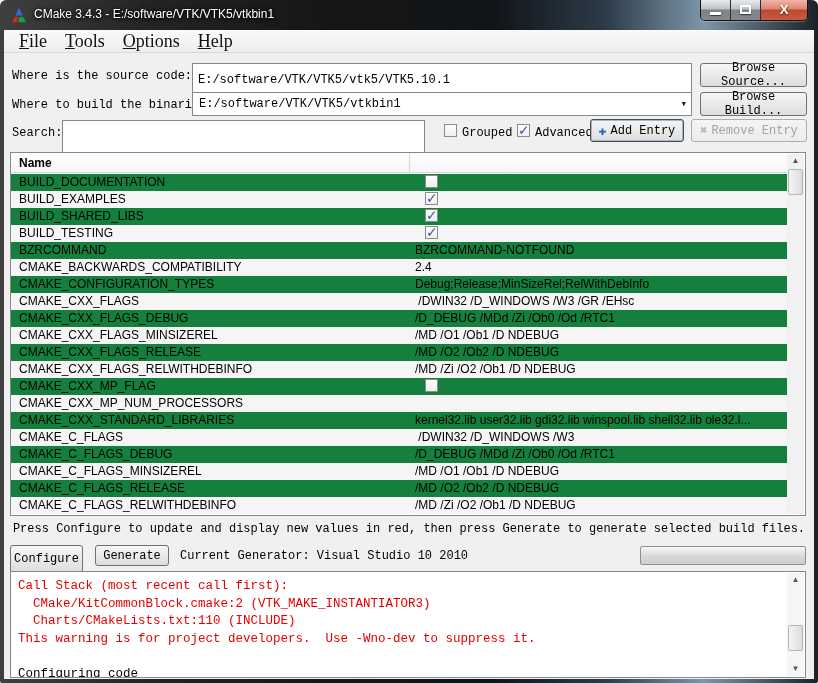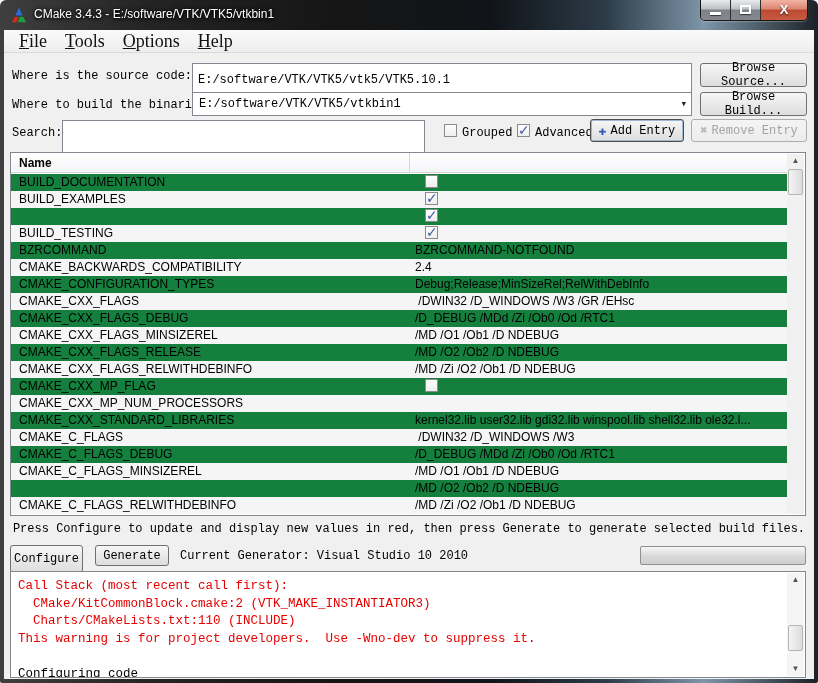--- a/index.html
+++ b/index.html
@@ -178,20 +178,21 @@
     <div class="tbody" id="table-body">
         <div class="trow">
           <div class="tname">BUILD_DOCUMENTATION</div>
           <div class="tvalue"><span class="cb"></span></div>
         </div>
         <div class="trow alt">
           <div class="tname">BUILD_EXAMPLES</div>
           <div class="tvalue"><span class="cb checked"></span></div>
         </div>
         <div class="trow">
+          <div class="tname">BUILD_SHARED_LIBS</div>
           <div class="tvalue"><span class="cb checked"></span></div>
         </div>
         <div class="trow alt">
           <div class="tname">BUILD_TESTING</div>
           <div class="tvalue"><span class="cb checked"></span></div>
         </div>
         <div class="trow">
           <div class="tname">BZRCOMMAND</div>
           <div class="tvalue">BZRCOMMAND-NOTFOUND</div>
         </div>
@@ -241,20 +242,21 @@
         </div>
         <div class="trow">
           <div class="tname">CMAKE_C_FLAGS_DEBUG</div>
           <div class="tvalue">/D_DEBUG /MDd /Zi /Ob0 /Od /RTC1</div>
         </div>
         <div class="trow alt">
           <div class="tname">CMAKE_C_FLAGS_MINSIZEREL</div>
           <div class="tvalue">/MD /O1 /Ob1 /D NDEBUG</div>
         </div>
         <div class="trow">
+          <div class="tname">CMAKE_C_FLAGS_RELEASE</div>
           <div class="tvalue">/MD /O2 /Ob2 /D NDEBUG</div>
         </div>
         <div class="trow alt">
           <div class="tname">CMAKE_C_FLAGS_RELWITHDEBINFO</div>
           <div class="tvalue">/MD /Zi /O2 /Ob1 /D NDEBUG</div>
         </div>
       </div>
     <div class="vscroll">
       <div class="arrow up">▲</div>
       <div class="thumb" style="top:15px; height:26px;"></div>

